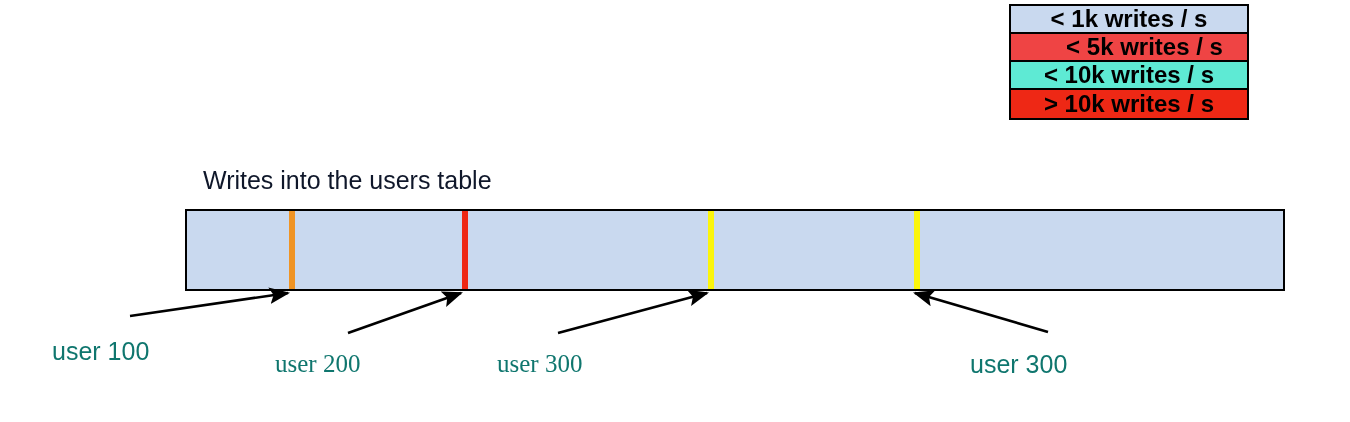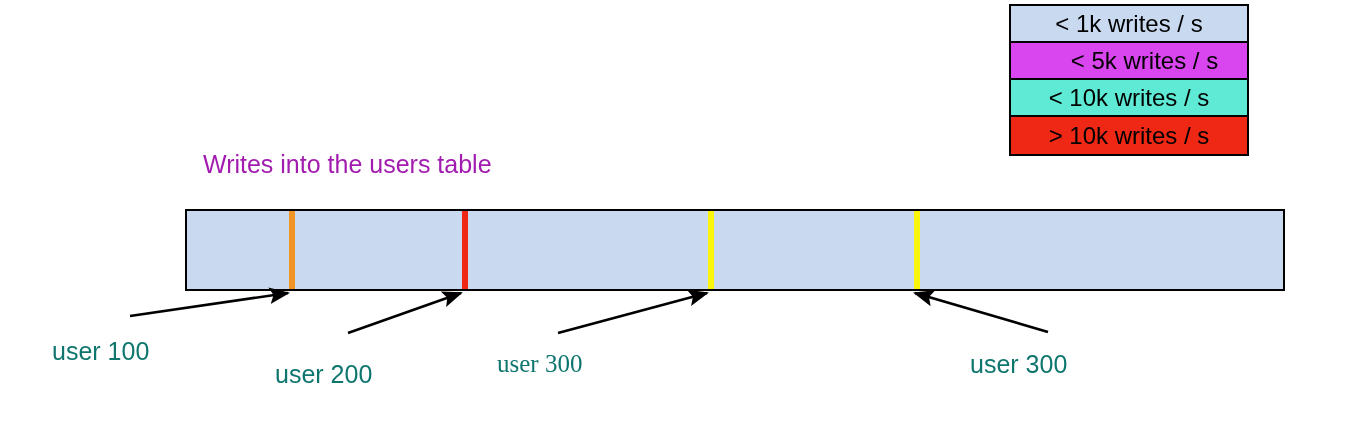--- a/index.html
+++ b/index.html
@@ -22,42 +22,43 @@
   #legend {
     position: absolute;
     left: 1009px;
     top: 4px;
     width: 240px;
     border: 2px solid #000000;
     box-sizing: border-box;
     background: #ffffff;
   }
   .legend-row {
-    height: 37px;
+    height: 28px;
     box-sizing: border-box;
     border-bottom: 2px solid #000000;
     display: flex;
     align-items: center;
     justify-content: center;
     color: #000000;
     font-size: 24px;
     line-height: 1;
     white-space: nowrap;
+    font-weight: bold;
   }
   .legend-row:last-child {
     border-bottom: none;
   }
 
   
   #chart-title {
     position: absolute;
     left: 203px;
-    top: 150px;
+    top: 166px;
     font-size: 25px;
-    color: #a21caf;
+    color: #0f172a;
     white-space: nowrap;
   }
 
   
   #bar {
     position: absolute;
     left: 185px;
     top: 209px;
     width: 1100px;
     height: 82px;
@@ -91,21 +92,21 @@
 </style>
 </head>
 <body>
 
 <div id="canvas">
 
   <div id="legend">
     <div class="legend-row" style="background: rgb(201, 217, 239);">
       <span>&lt; 1k writes / s</span>
     </div>
-    <div class="legend-row" style="background: #d946ef; padding-left: 31px;">
+    <div class="legend-row" style="background: #ef4444; padding-left: 31px;">
       <span>&lt; 5k writes / s</span>
     </div>
     <div class="legend-row" style="background: #5eead4;">
       <span>&lt; 10k writes / s</span>
     </div>
     <div class="legend-row" style="background: rgb(238, 40, 21);">
       <span>&gt; 10k writes / s</span>
     </div>
   </div>
 
@@ -124,17 +125,17 @@
         <path d="M0,0 L8,3.2 L0,6.4 L1.6,3.2 z" fill="#000000"></path>
       </marker>
     </defs>
     <line stroke="#000000" stroke-width="2.6" marker-end="url(#ah)" x1="130" y1="316" x2="288" y2="293"></line>
     <line stroke="#000000" stroke-width="2.6" marker-end="url(#ah)" x1="348" y1="333" x2="461" y2="293"></line>
     <line stroke="#000000" stroke-width="2.6" marker-end="url(#ah)" x1="558" y1="333" x2="707" y2="293"></line>
     <line stroke="#000000" stroke-width="2.6" marker-end="url(#ah)" x1="1048" y1="332" x2="915" y2="293"></line>
   </svg>
 
   <div class="user-label" style="left: 52px; top: 337px;">user 100</div>
-  <div class="user-label" style="left: 275px; top: 360px;">user 200</div>
+  <div class="user-label" style="left: 275px; top: 350px; font-family: Liberation Serif, serif;">user 200</div>
   <div class="user-label" style="left: 497px; top: 350px; font-family: Liberation Serif, serif;">user 300</div>
   <div class="user-label" style="left: 970px; top: 350px;">user 300</div>
 
 </div>
 
 </body></html>

